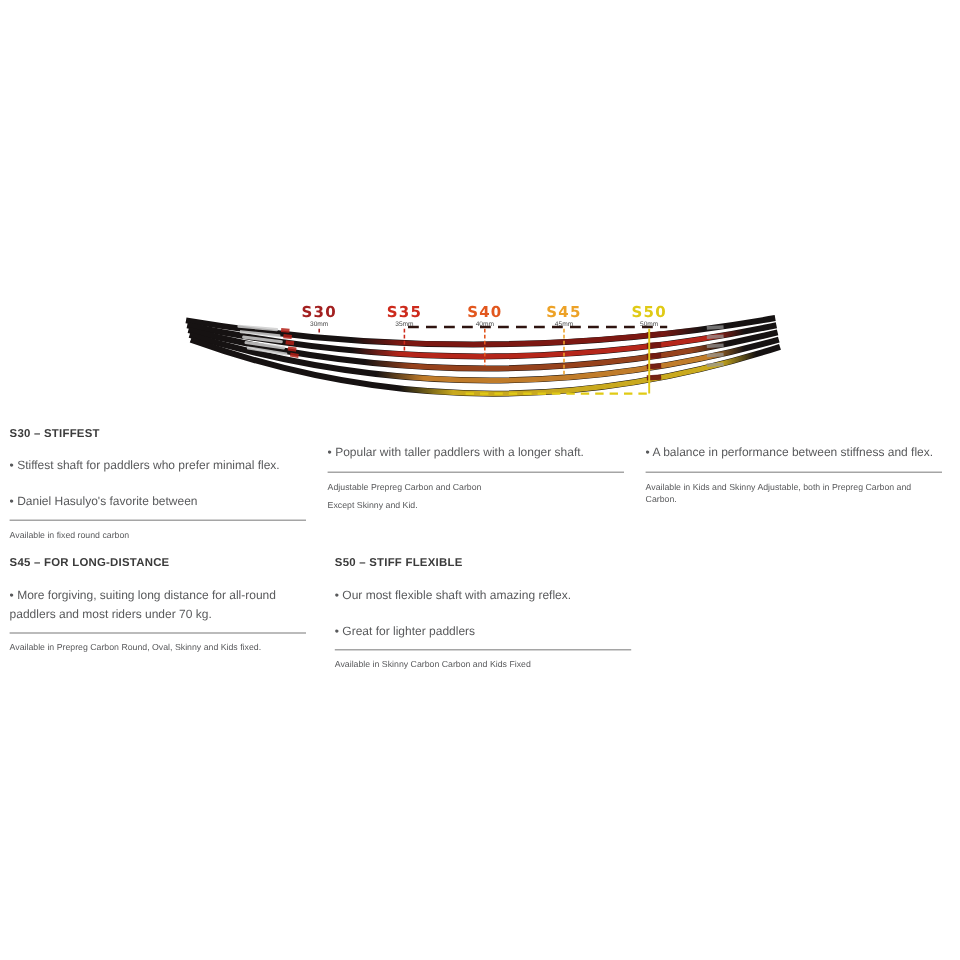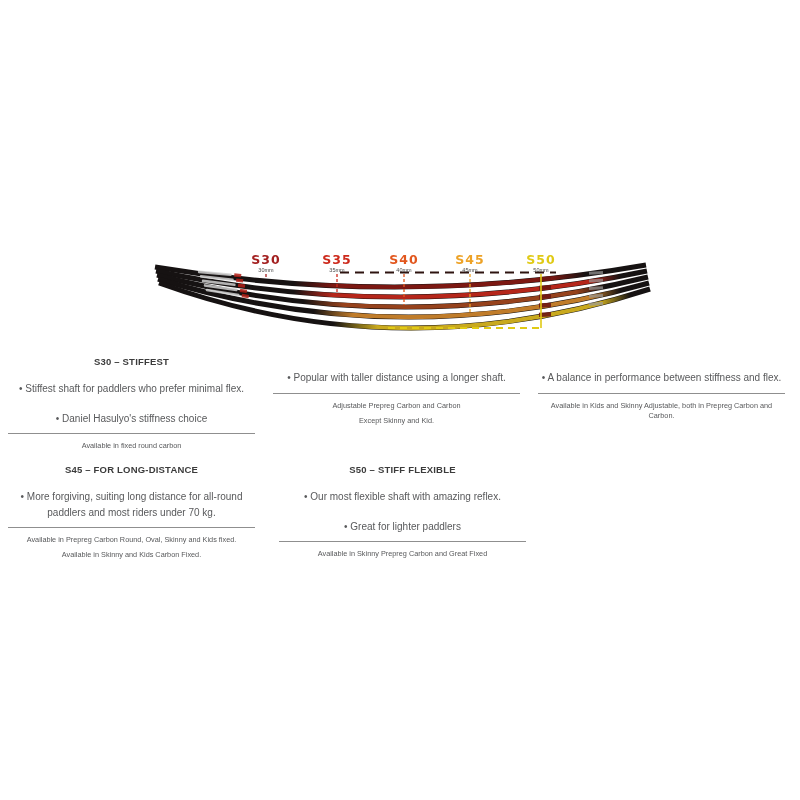--- a/index.html
+++ b/index.html
@@ -13,21 +13,21 @@
     font-family:"DejaVu Sans", sans-serif;
     font-weight:bold; font-size:12.5px; letter-spacing:1px;
   }
   .mm-label { font-size:5.5px; fill:#4a4a4a; font-family:"Liberation Sans", sans-serif; }
   .row {
     position:absolute; left:8px;
     display:grid; grid-template-columns:247px 247px 247px; column-gap:18px;
   }
   .row1 { top:356px; }
   .row2 { top:464px;gap:24px; }
-  .col { width:247px;text-align:center; }
+  .col { width:247px; }
   h3 {
     font-size:9.5px; font-weight:bold; color:#3b3b3b;
     margin:0 0 10px 0; letter-spacing:0.2px;
   }
   .bullet {
     font-size:10px; color:#58595b; margin:14px 0 7px 0; line-height:1.55;
   }
   .bullet::before { content:"• "; }
   hr.rule { border:none; border-top:1px solid #8f8f8f; margin:5px 0 7px 0; height:0; }
   .avail { font-size:7.3px; color:#58595b; margin:0 0 4.5px 0; line-height:1.5; }
@@ -140,51 +140,50 @@
   <text class="mm-label" x="404" y="28.5" text-anchor="middle">40mm</text>
   <text class="mm-label" x="470" y="28.5" text-anchor="middle">45mm</text>
   <text class="mm-label" x="541" y="28.5" text-anchor="middle">50mm</text>
 </svg>
 
 <div class="row row1">
 
   <section class="col">
     <h3>S30 – STIFFEST</h3>
     <p class="bullet">Stiffest shaft for paddlers who prefer minimal flex.</p>
-    <p class="bullet">Daniel Hasulyo's stiffness choice</p>
+    <p class="bullet">Daniel Hasulyo's favorite between</p>
     <hr class="rule">
     <p class="avail">Available in fixed round carbon</p>
   </section>
 
   <section class="col">
-    <p class="bullet">Popular with taller distance using a longer shaft.</p>
+    <p class="bullet">Popular with taller paddlers with a longer shaft.</p>
     <hr class="rule">
     <p class="avail">Adjustable Prepreg Carbon and Carbon</p>
     <p class="avail">Except Skinny and Kid.</p>
   </section>
 
   <section class="col">
     <p class="bullet">A balance in performance between stiffness and flex.</p>
     <hr class="rule">
     <p class="avail">Available in Kids and Skinny Adjustable, both in Prepreg Carbon and Carbon.</p>
   </section>
 
 </div>
 
 <div class="row row2">
 
   <section class="col">
     <h3>S45 – FOR LONG-DISTANCE</h3>
     <p class="bullet">More forgiving, suiting long distance for all-round paddlers and most riders under 70 kg.</p>
     <hr class="rule">
     <p class="avail">Available in Prepreg Carbon Round, Oval, Skinny and Kids fixed.</p>
-    <p class="avail">Available in Skinny and Kids Carbon Fixed.</p>
   </section>
 
   <section class="col">
     <h3>S50 – STIFF FLEXIBLE</h3>
     <p class="bullet">Our most flexible shaft with amazing reflex.</p>
     <p class="bullet">Great for lighter paddlers</p>
     <hr class="rule">
-    <p class="avail">Available in Skinny Prepreg Carbon and Great Fixed</p>
+    <p class="avail">Available in Skinny Carbon Carbon and Kids Fixed</p>
   </section>
 
 </div>
 
 </body></html>

